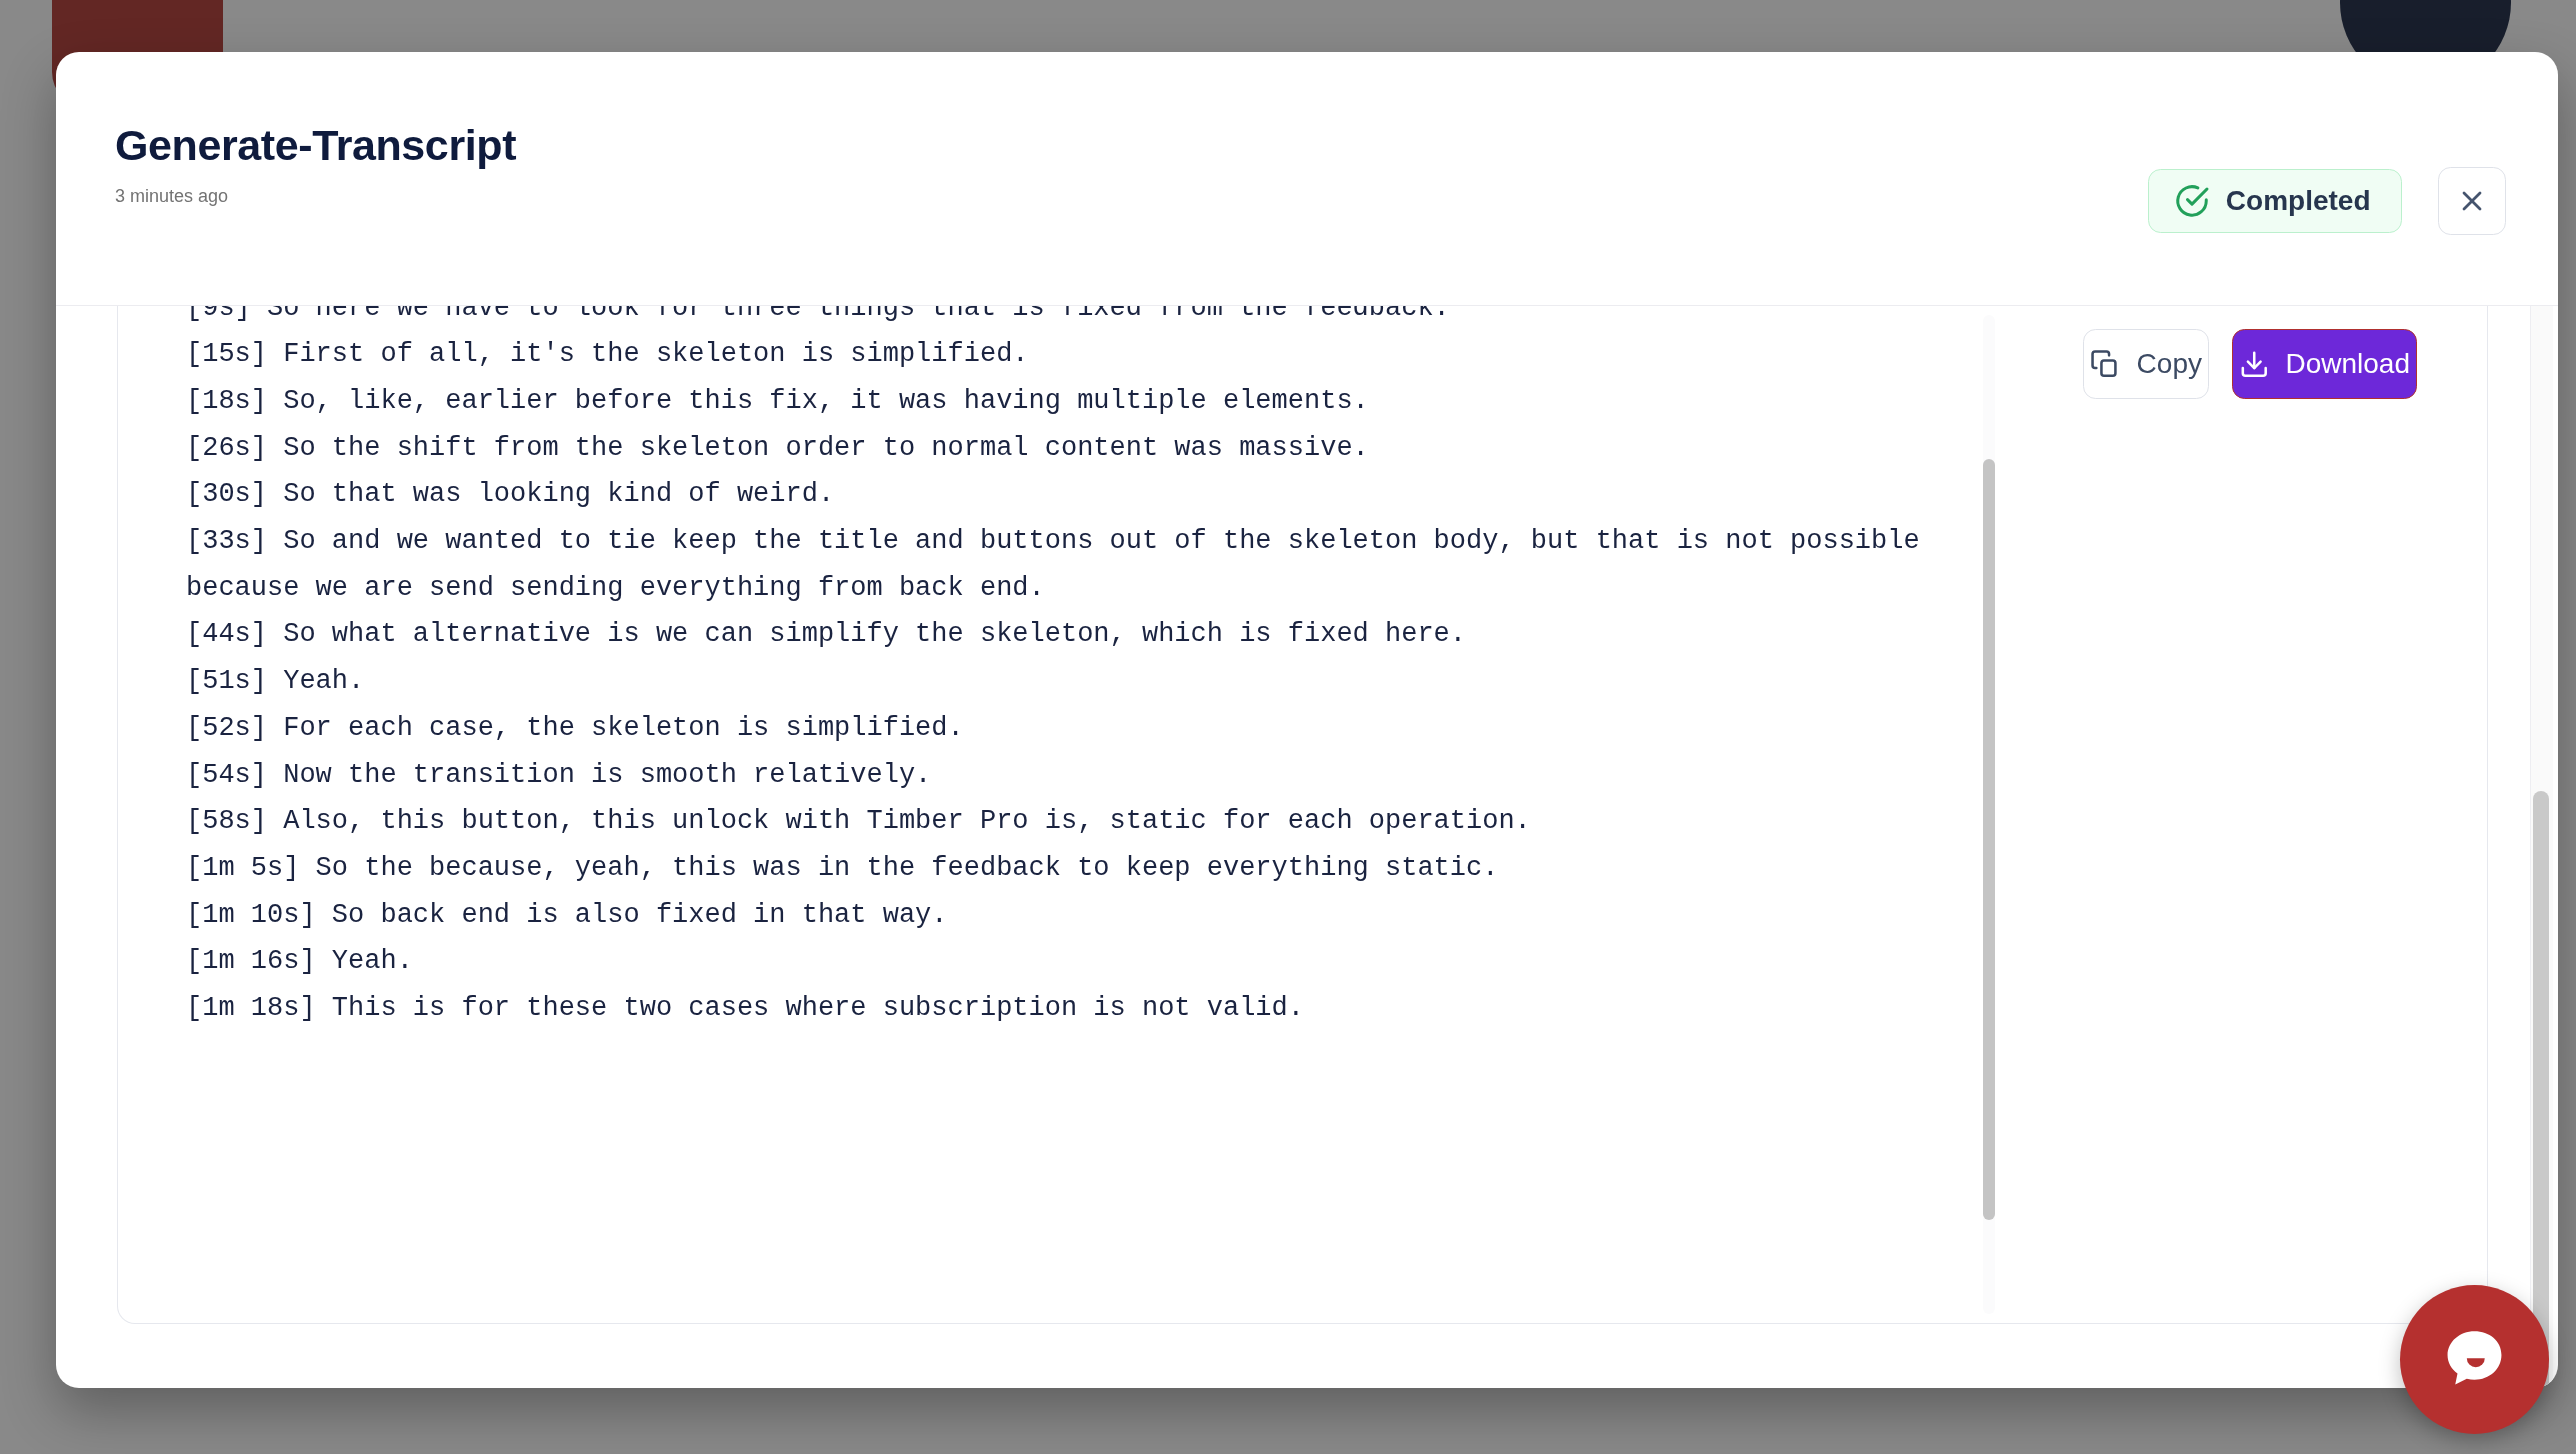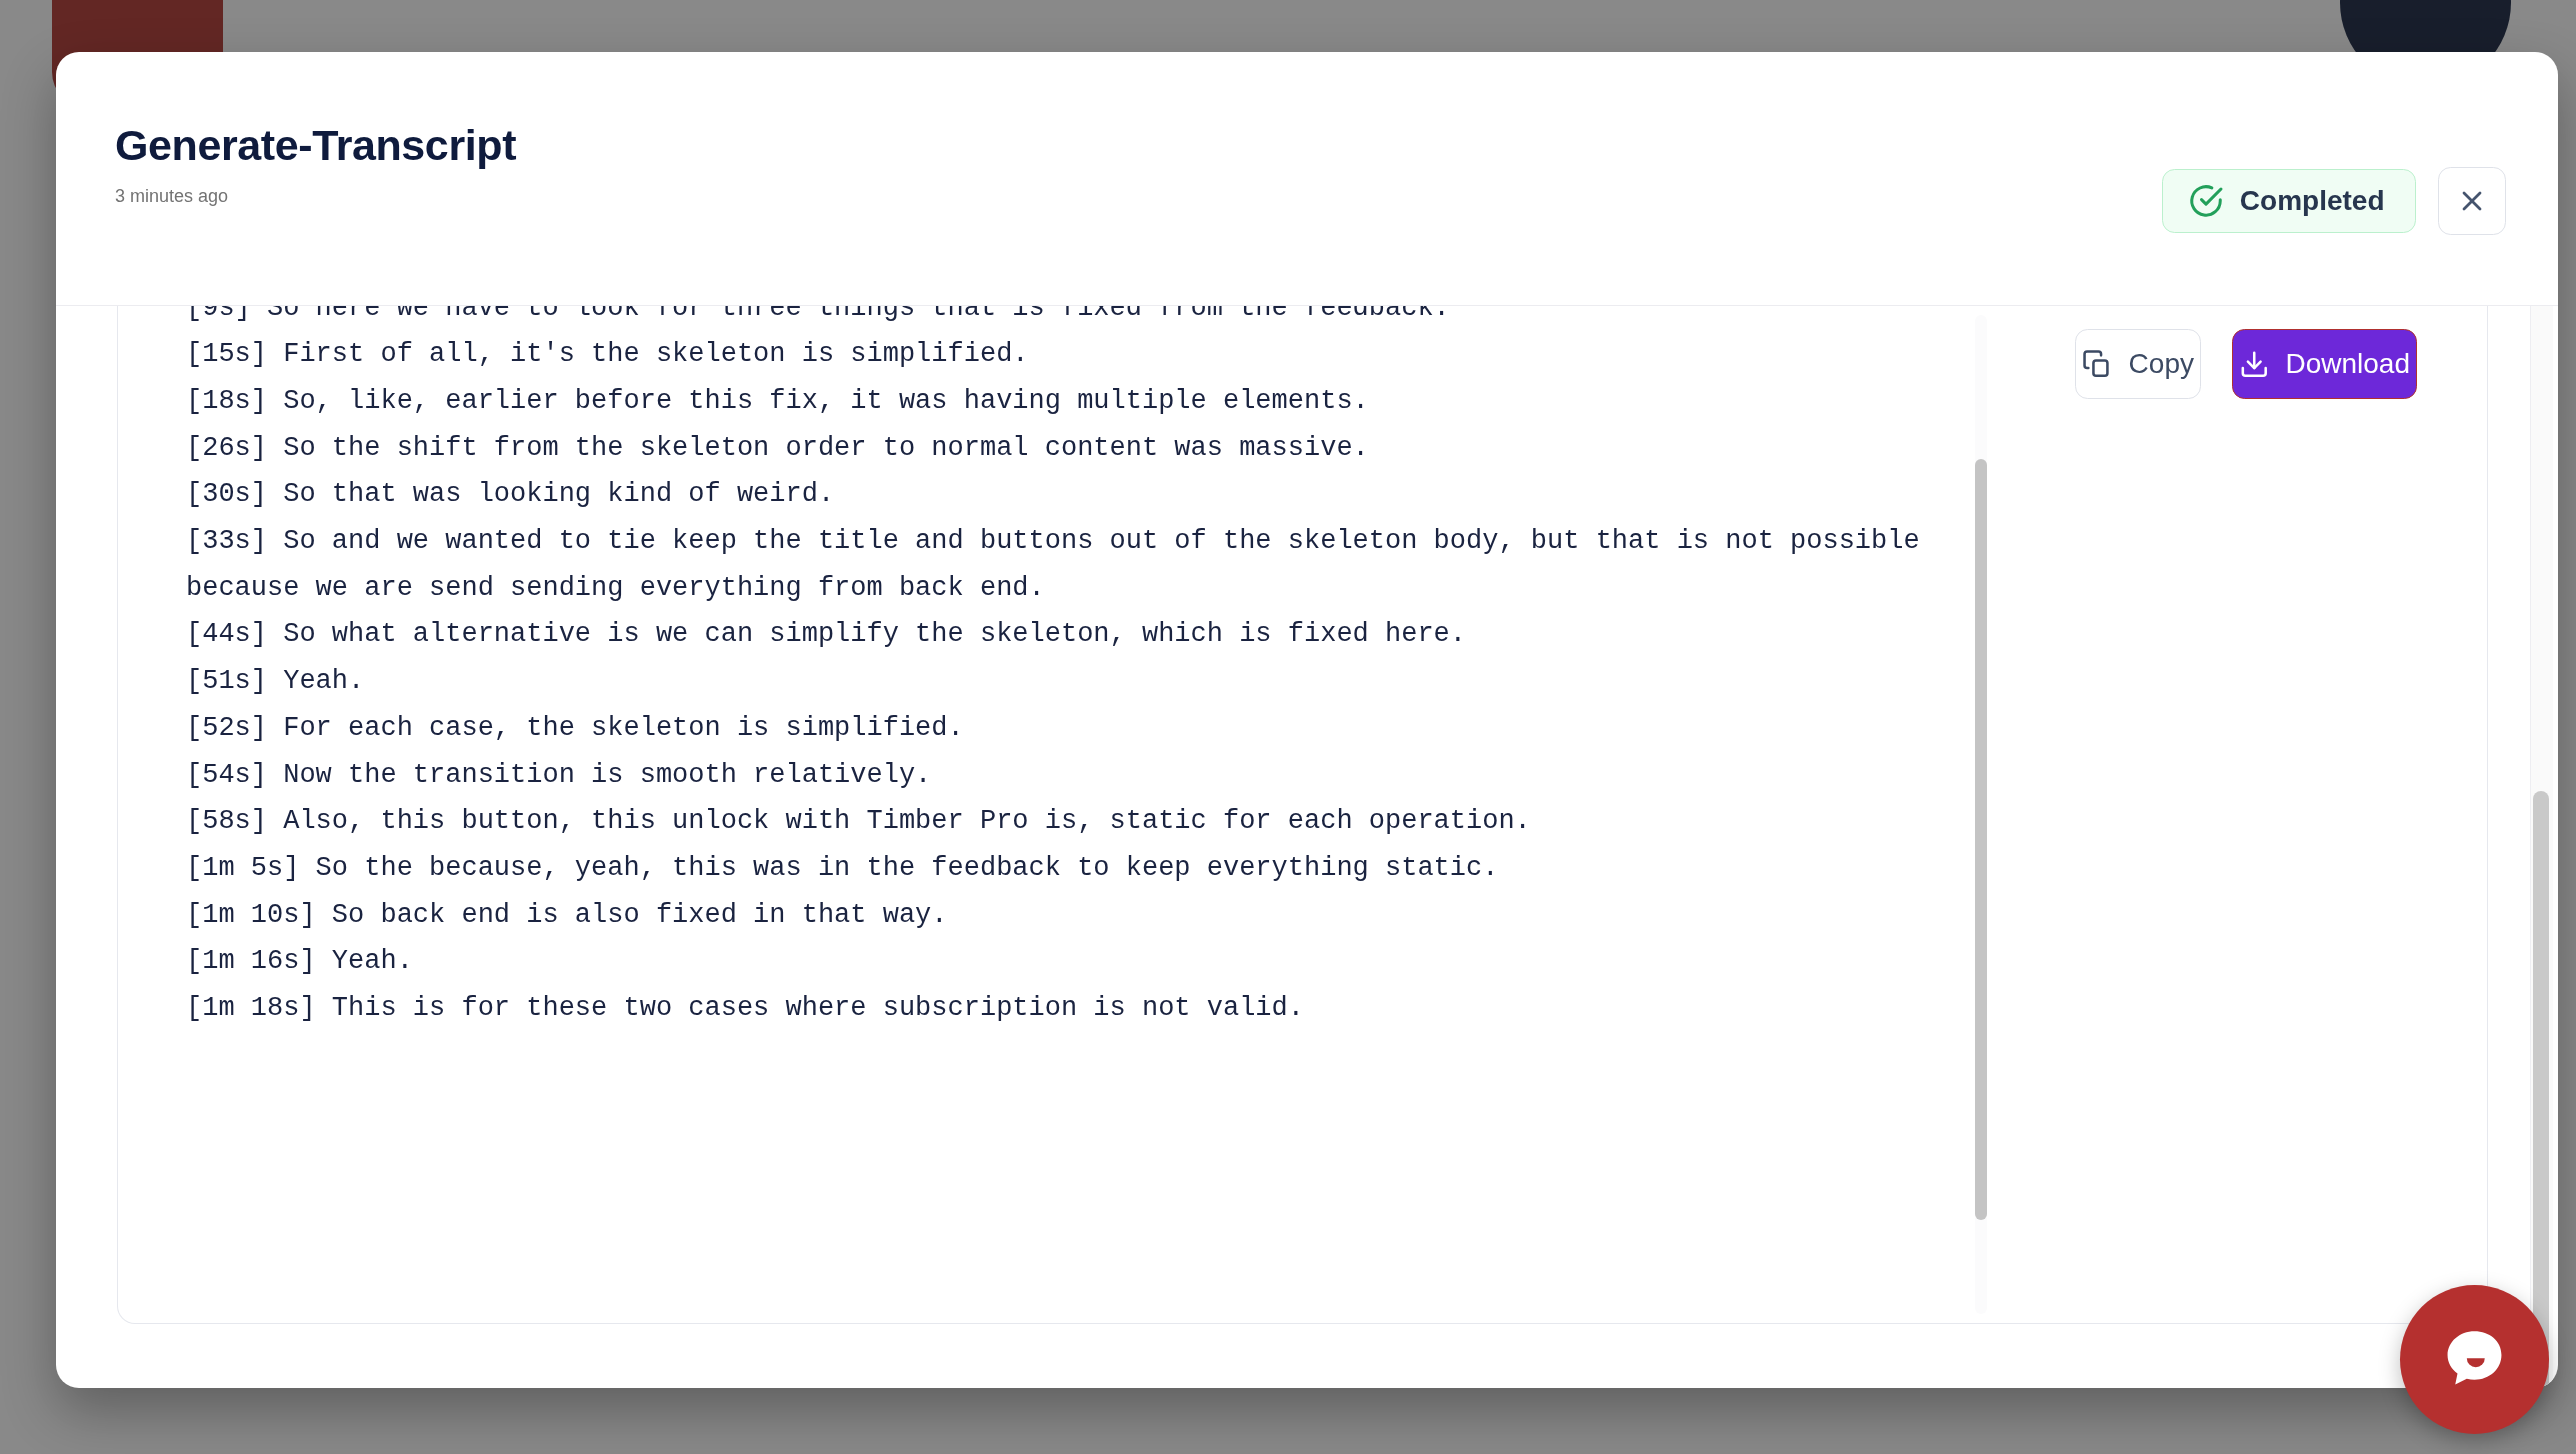--- a/index.html
+++ b/index.html
@@ -83,21 +83,21 @@
     color: #737373;
     line-height: 1.1;
   }
   #header-actions {
     position: absolute;
     right: 52px;
     top: 149px;
     transform: translateY(-50%);
     display: flex;
     align-items: center;
-    gap: 22px;
+    gap: 36px;
   }
   #status-badge {
     display: flex;
     align-items: center;
     gap: 16px;
     background: #f0fdf4;
     border: 0.9px solid #bbf0cd;
     border-radius: 12.6px;
     padding: 16px 30.5px 16px 25px;
     height: 30.5px;
@@ -192,21 +192,21 @@
     width: 12.6px;
     height: 761px;
     background: #c4c4c4;
     border-radius: 7.2px;
   }
 
   
   #transcript-actions {
     flex: 0 0 auto;
     display: flex;
-    gap: 31px;
+    gap: 23px;
     padding: 23px 70px 52px 70px;
     justify-content: flex-end;
   }
   .action-btn {
     flex: 1 1 0;
     height: 70px;
     border-radius: 12.6px;
     display: flex;
     align-items: center;
     justify-content: center;

